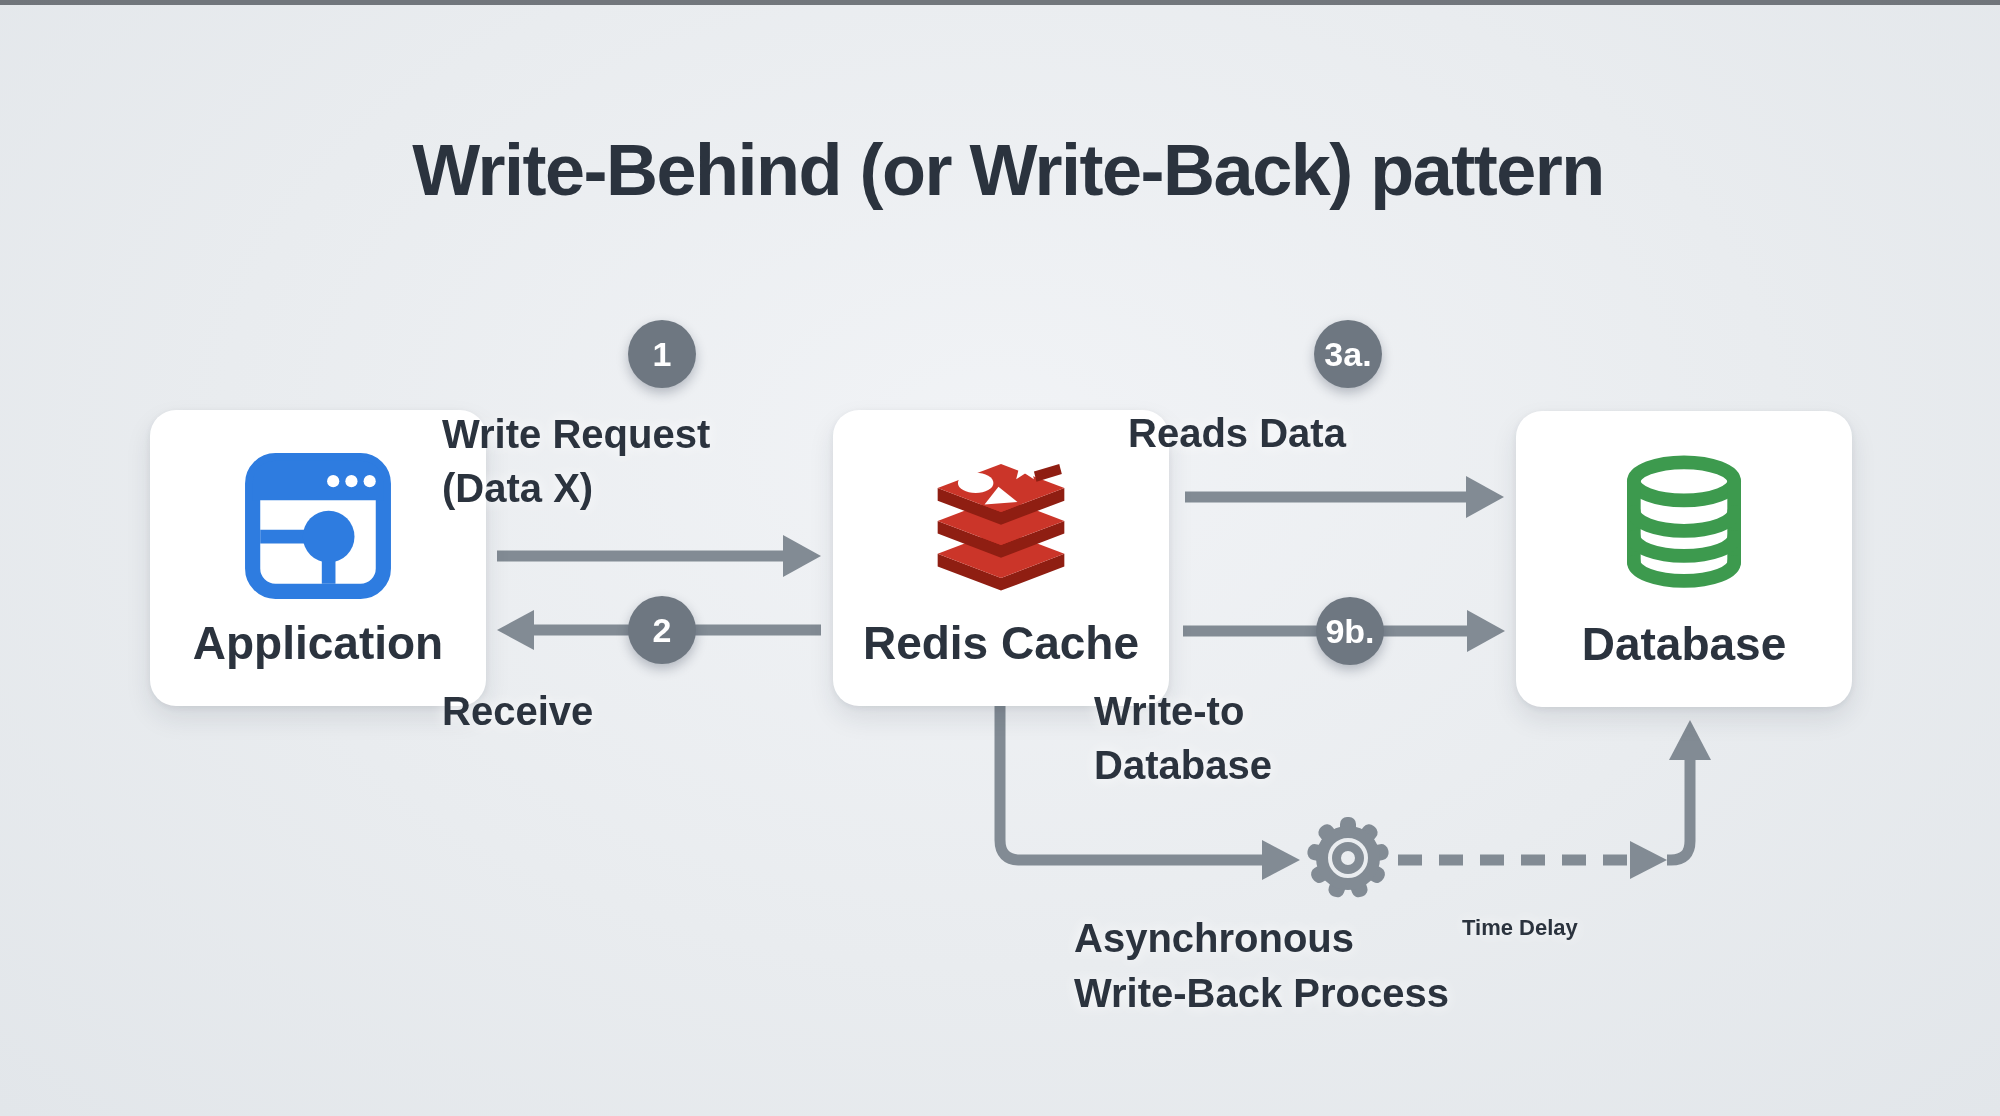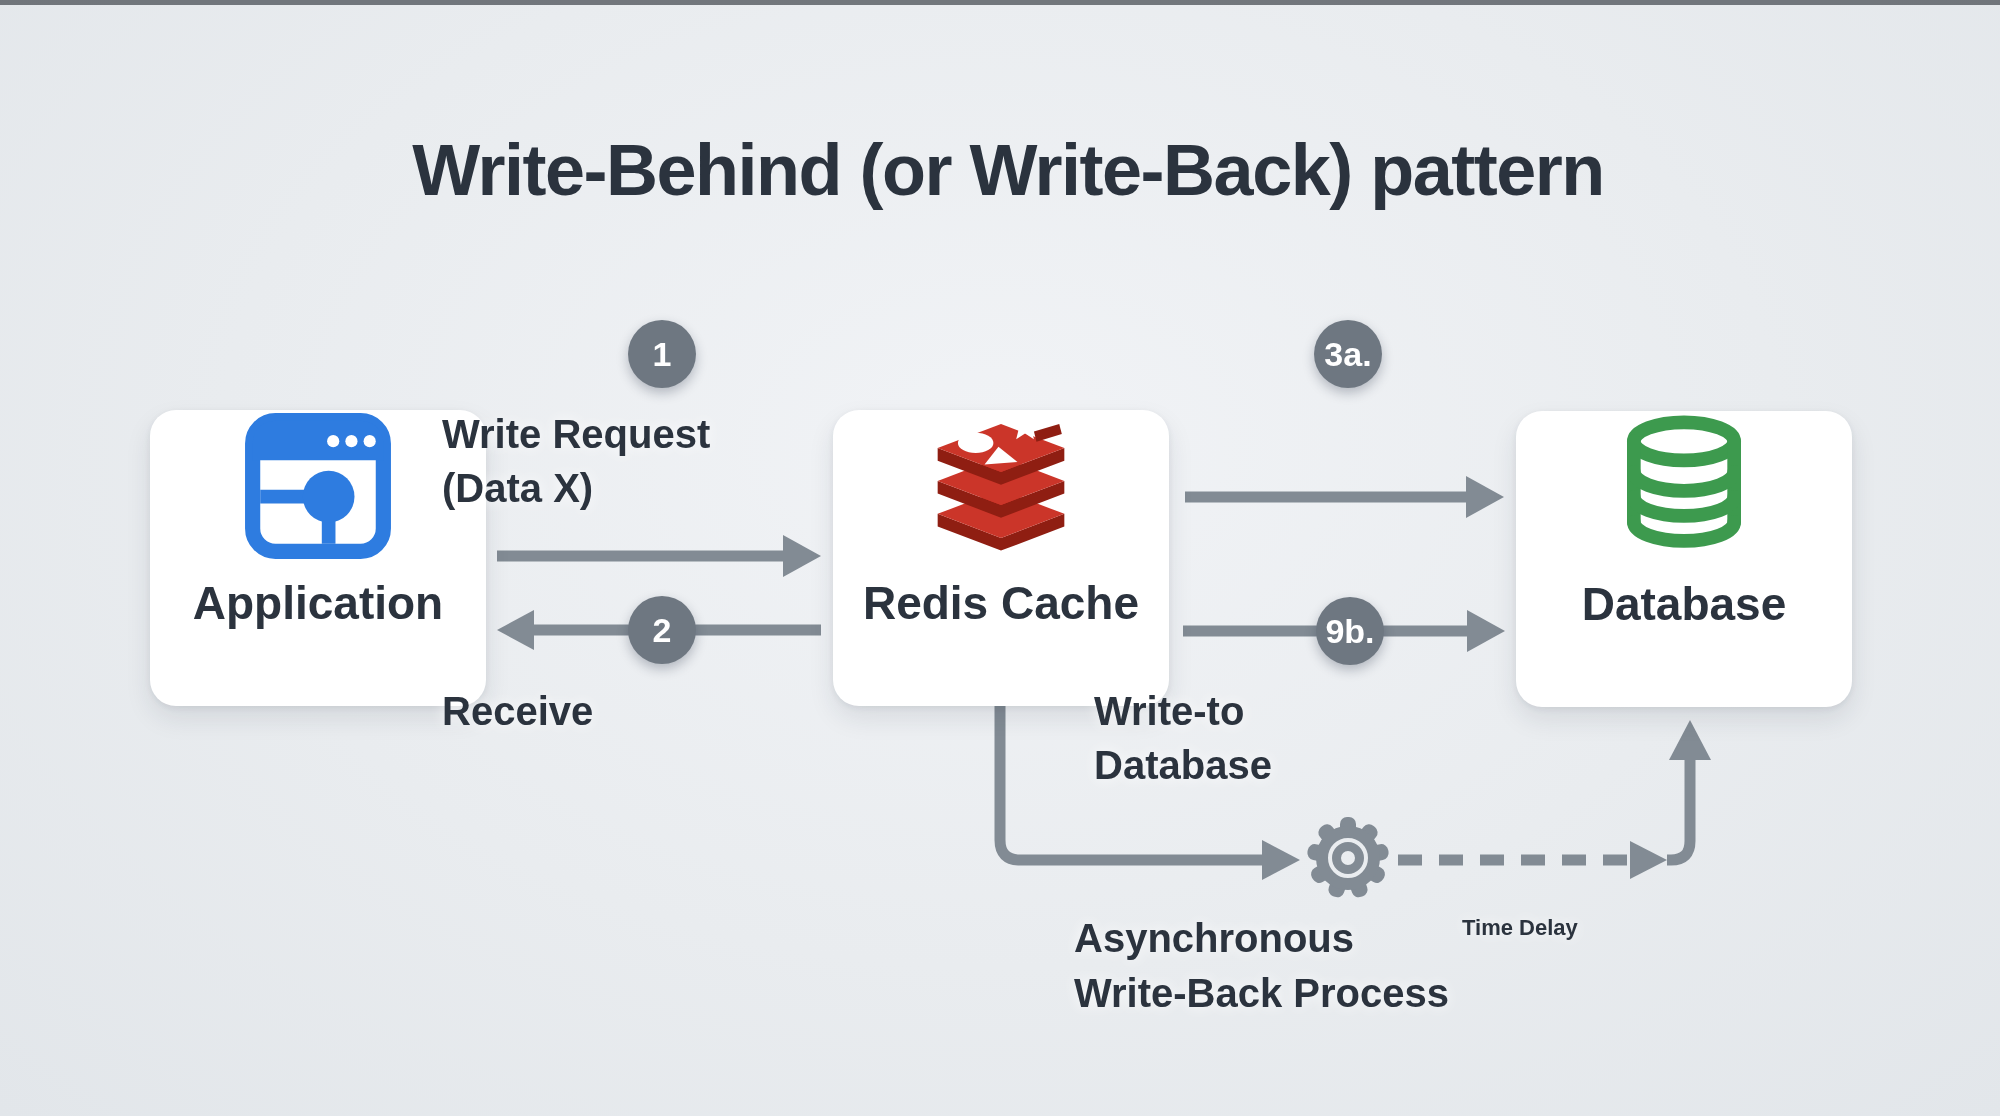--- a/index.html
+++ b/index.html
@@ -13,21 +13,21 @@
   .title {
     position:absolute; left:0; top:120px; width:2000px; margin:8px;
     text-align:center; font-size:72px; font-weight:700; letter-spacing:-1.5px;
     color:var(--text); line-height:84px;
   }
 
   .node {
     position:absolute; width:336px; height:296px; box-sizing:border-box;
     background:var(--card); border-radius:26px;
     box-shadow:0 12px 26px rgba(30,40,60,.10), 0 2px 6px rgba(30,40,60,.07);
-    display:flex; flex-direction:column; align-items:center; 
+    display:flex; flex-direction:column; align-items:center; padding-top:40px;
   }
   .node-icon { width:152px; height:152px; }
   .node-label { margin-top:14px; font-size:46px; font-weight:700; color:var(--text); }
 
   .badge {
     position:absolute; width:68px; height:68px; border-radius:50%;
     background:var(--badge); color:#ffffff; font-size:34px; font-weight:700;
     display:flex; align-items:center; justify-content:center;
     box-shadow:0 5px 12px rgba(30,40,60,.28);
   }
@@ -172,20 +172,23 @@
 
   <div class="step-label" style="left:442px;top:407px;width:440px">
     <div>Write Request</div>
     <div>(Data X)</div>
   </div>
 
   <div class="step-label" style="left:442px;top:684px;width:440px">
     <div>Receive</div>
   </div>
 
+  <div class="step-label" style="left:1128px;top:406px;width:440px">
+    <div>Reads Data</div>
+  </div>
 
   <div class="step-label" style="left:1094px;top:684px;width:440px">
     <div>Write-to</div>
     <div>Database</div>
   </div>
 
   <div class="step-label tall" style="left:1074px;top:911px;width:540px">
     <div>Asynchronous</div>
     <div>Write-Back Process</div>
   </div>

